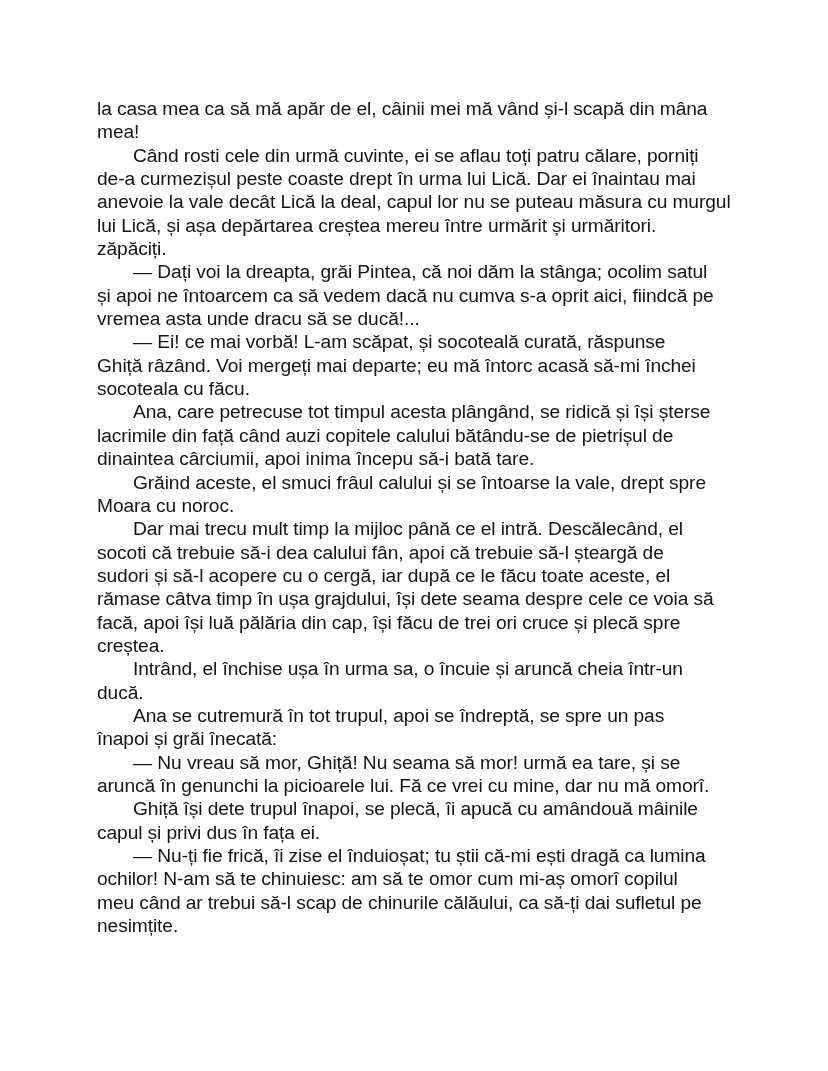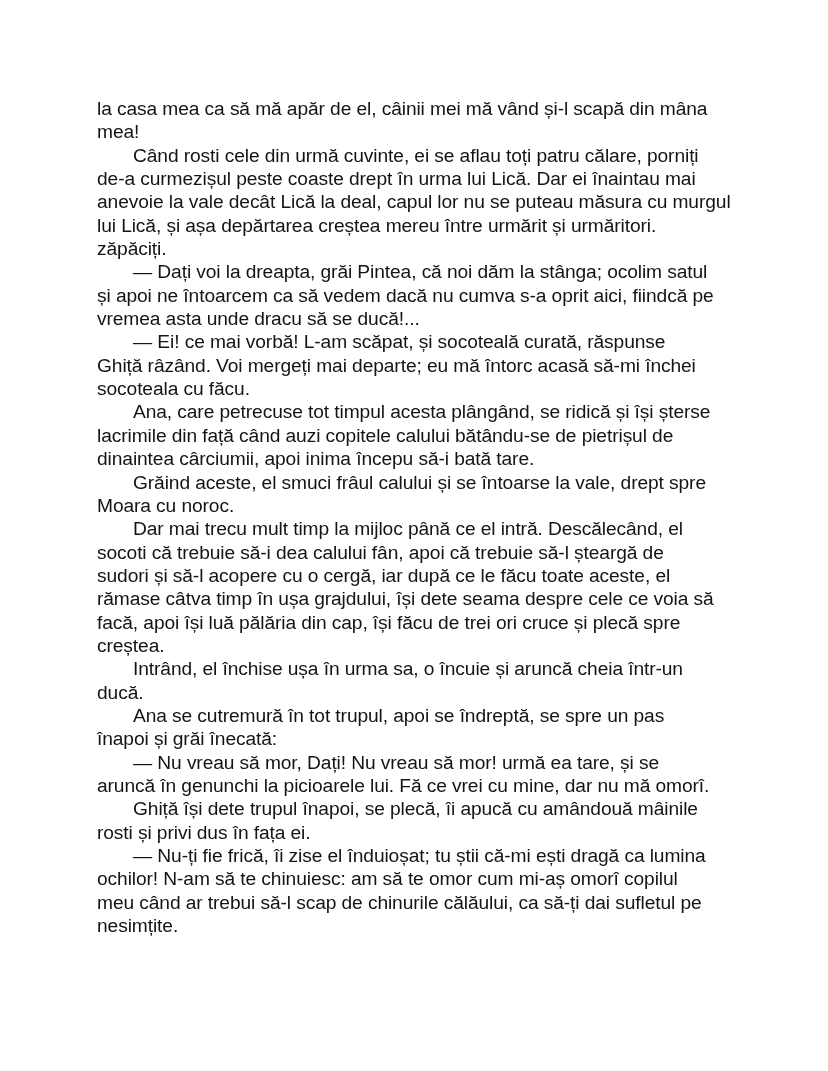--- a/index.html
+++ b/index.html
@@ -90,27 +90,27 @@
     <span class="line indent">Intrând, el închise ușa în urma sa, o încuie și aruncă cheia într-un</span>
     <span class="line">ducă.</span>
   </div>
 
   <div>
     <span class="line indent">Ana se cutremură în tot trupul, apoi se îndreptă, se spre un pas</span>
     <span class="line">înapoi și grăi înecată:</span>
   </div>
 
   <div>
-    <span class="line indent">— Nu vreau să mor, Dați! Nu vreau să mor! urmă ea tare, și se</span>
+    <span class="line indent">— Nu vreau să mor, Ghiță! Nu seama să mor! urmă ea tare, și se</span>
     <span class="line">aruncă în genunchi la picioarele lui. Fă ce vrei cu mine, dar nu mă omorî.</span>
   </div>
 
   <div>
     <span class="line indent">Ghiță își dete trupul înapoi, se plecă, îi apucă cu amândouă mâinile</span>
-    <span class="line">rosti și privi dus în fața ei.</span>
+    <span class="line">capul și privi dus în fața ei.</span>
   </div>
 
   <div>
     <span class="line indent">— Nu-ți fie frică, îi zise el înduioșat; tu știi că-mi ești dragă ca lumina</span>
     <span class="line">ochilor! N-am să te chinuiesc: am să te omor cum mi-aș omorî copilul</span>
     <span class="line">meu când ar trebui să-l scap de chinurile călăului, ca să-ți dai sufletul pe</span>
     <span class="line">nesimțite.</span>
   </div>
 </div>
 

